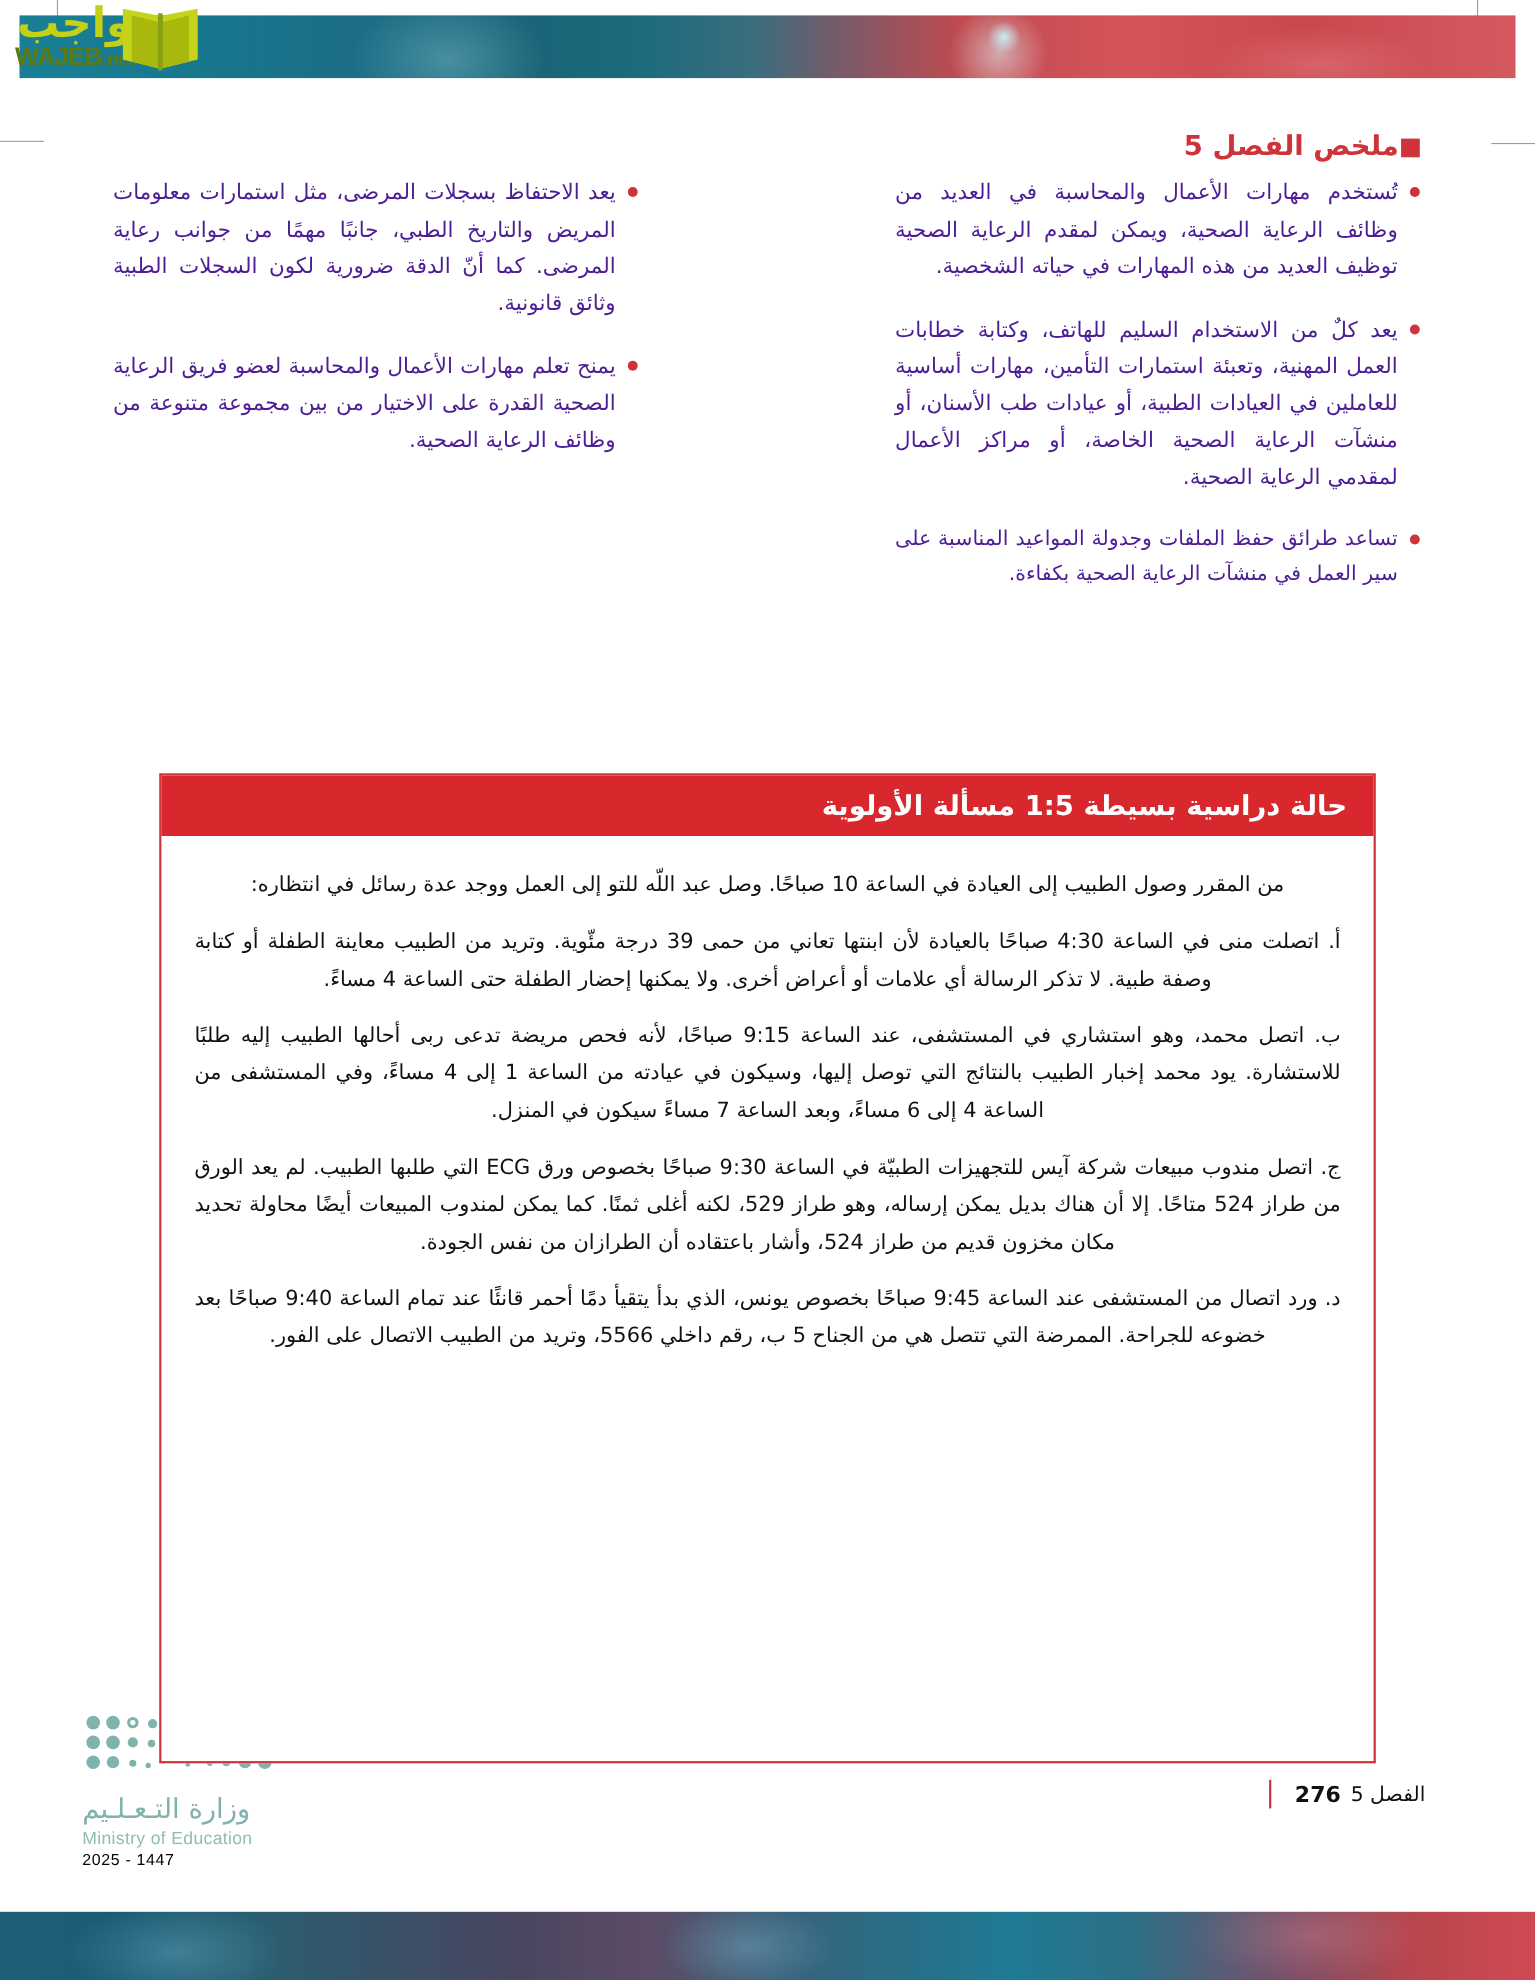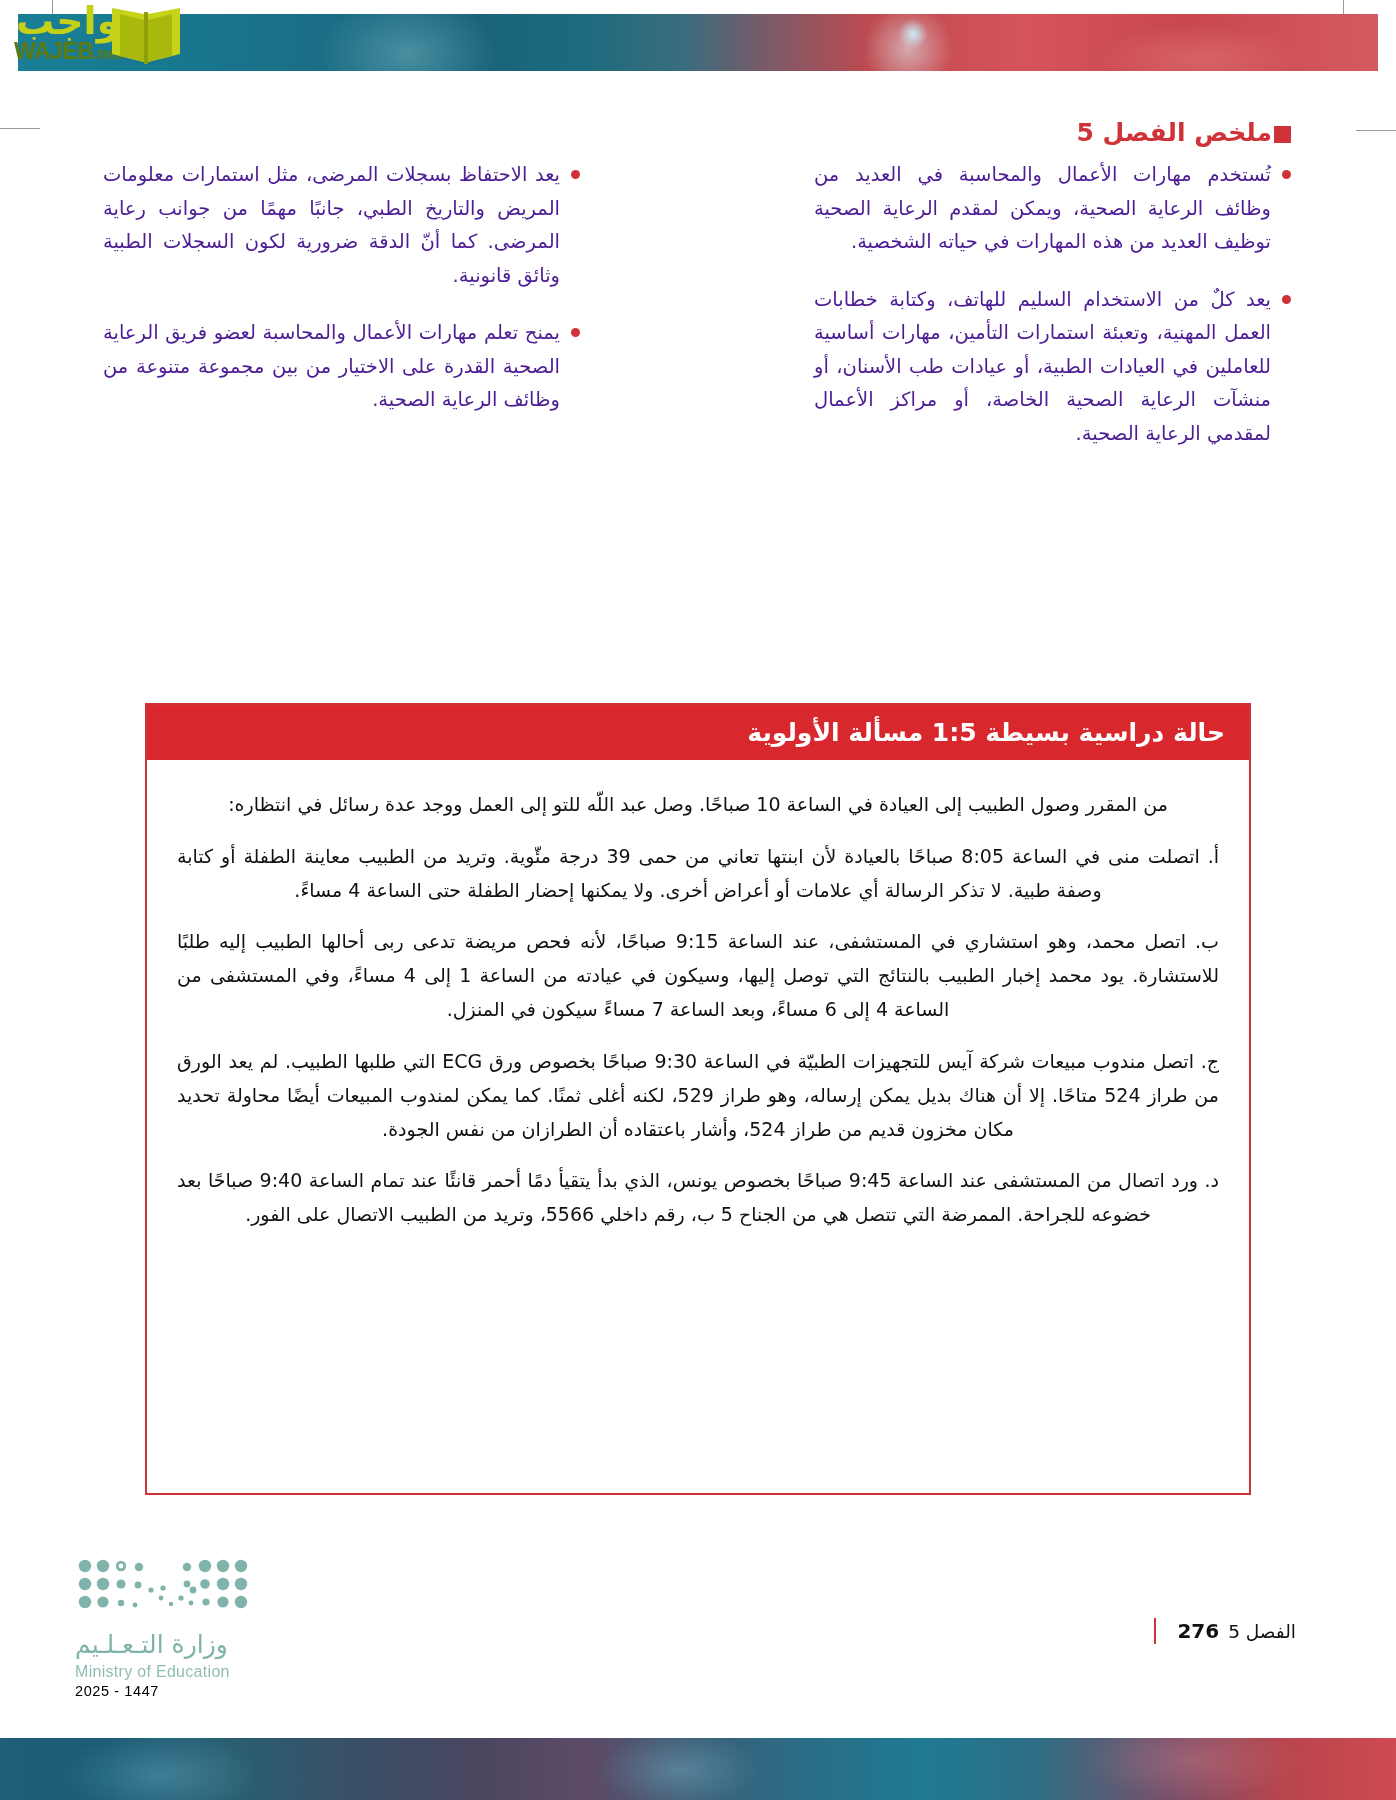--- a/index.html
+++ b/index.html
@@ -147,21 +147,21 @@
     text-align: justify;
     text-align-last: right;
     direction: rtl;
   }
   .bullet-text.tight { font-size: 18.6px; }
 
   
   .case-box {
     position: absolute;
     top: 703px; right: 145px;
-    width: 1106px; height: 792px;
+    width: 1106px; height: 900px;
     border: 2px solid #cf3339;
     background: #ffffff;
     z-index: 3;
   }
   .case-header {
     height: 55px;
     background: #d9272e;
     display: flex;
     align-items: center;
     justify-content: flex-start;
@@ -348,20 +348,24 @@
 
     <div class="col right">
       <div class="bullet-row">
         <div class="bullet-dot"></div>
         <div class="bullet-text">تُستخدم مهارات الأعمال والمحاسبة في العديد من وظائف الرعاية الصحية، ويمكن لمقدم الرعاية الصحية توظيف العديد من هذه المهارات في حياته الشخصية.</div>
       </div>
       <div class="bullet-row">
         <div class="bullet-dot"></div>
         <div class="bullet-text">يعد كلٌ من الاستخدام السليم للهاتف، وكتابة خطابات العمل المهنية، وتعبئة استمارات التأمين، مهارات أساسية للعاملين في العيادات الطبية، أو عيادات طب الأسنان، أو منشآت الرعاية الصحية الخاصة، أو مراكز الأعمال لمقدمي الرعاية الصحية.</div>
       </div>
+      <div class="bullet-row">
+        <div class="bullet-dot"></div>
+        <div class="bullet-text tight">تساعد طرائق حفظ الملفات وجدولة المواعيد المناسبة على سير العمل في منشآت الرعاية الصحية بكفاءة.</div>
+      </div>
     </div>
 
     <div class="col left">
       <div class="bullet-row">
         <div class="bullet-dot"></div>
         <div class="bullet-text">يعد الاحتفاظ بسجلات المرضى، مثل استمارات معلومات المريض والتاريخ الطبي، جانبًا مهمًا من جوانب رعاية المرضى. كما أنّ الدقة ضرورية لكون السجلات الطبية وثائق قانونية.</div>
       </div>
       <div class="bullet-row">
         <div class="bullet-dot"></div>
         <div class="bullet-text">يمنح تعلم مهارات الأعمال والمحاسبة لعضو فريق الرعاية الصحية القدرة على الاختيار من بين مجموعة متنوعة من وظائف الرعاية الصحية.</div>
@@ -381,21 +385,21 @@
       <rect x="90" y="18" width="10" height="126" fill="#bcbb60"></rect>
     </svg>
   </div>
 
   <div class="case-box">
     <div class="case-header">
       <div class="case-header-title">حالة دراسية بسيطة 1:5 مسألة الأولوية</div>
     </div>
     <div class="case-body">
       <p class="case-para">من المقرر وصول الطبيب إلى العيادة في الساعة 10 صباحًا. وصل عبد اللّه للتو إلى العمل ووجد عدة رسائل في انتظاره:</p>
-      <p class="case-para">أ. اتصلت منى في الساعة 8:05 صباحًا بالعيادة لأن ابنتها تعاني من حمى 39 درجة مئّوية. وتريد من الطبيب معاينة الطفلة أو كتابة وصفة طبية. لا تذكر الرسالة أي علامات أو أعراض أخرى. ولا يمكنها إحضار الطفلة حتى الساعة 4 مساءً.</p>
+      <p class="case-para">أ. اتصلت منى في الساعة 4:30 صباحًا بالعيادة لأن ابنتها تعاني من حمى 39 درجة مئّوية. وتريد من الطبيب معاينة الطفلة أو كتابة وصفة طبية. لا تذكر الرسالة أي علامات أو أعراض أخرى. ولا يمكنها إحضار الطفلة حتى الساعة 4 مساءً.</p>
       <p class="case-para">ب. اتصل محمد، وهو استشاري في المستشفى، عند الساعة 9:15 صباحًا، لأنه فحص مريضة تدعى ربى أحالها الطبيب إليه طلبًا للاستشارة. يود محمد إخبار الطبيب بالنتائج التي توصل إليها، وسيكون في عيادته من الساعة 1 إلى 4 مساءً، وفي المستشفى من الساعة 4 إلى 6 مساءً، وبعد الساعة 7 مساءً سيكون في المنزل.</p>
       <p class="case-para">ج. اتصل مندوب مبيعات شركة آيس للتجهيزات الطبيّة في الساعة 9:30 صباحًا بخصوص ورق ECG التي طلبها الطبيب. لم يعد الورق من طراز 524 متاحًا. إلا أن هناك بديل يمكن إرساله، وهو طراز 529، لكنه أغلى ثمنًا. كما يمكن لمندوب المبيعات أيضًا محاولة تحديد مكان مخزون قديم من طراز 524، وأشار باعتقاده أن الطرازان من نفس الجودة.</p>
       <p class="case-para last">د. ورد اتصال من المستشفى عند الساعة 9:45 صباحًا بخصوص يونس، الذي بدأ يتقيأ دمًا أحمر قانئًا عند تمام الساعة 9:40 صباحًا بعد خضوعه للجراحة. الممرضة التي تتصل هي من الجناح 5 ب، رقم داخلي 5566، وتريد من الطبيب الاتصال على الفور.</p>
     </div>
   </div>
 
   <div class="moe-logo">
     <svg class="moe-dots" viewBox="0 0 175 58">
       <g fill="#7fb3ab">
 

